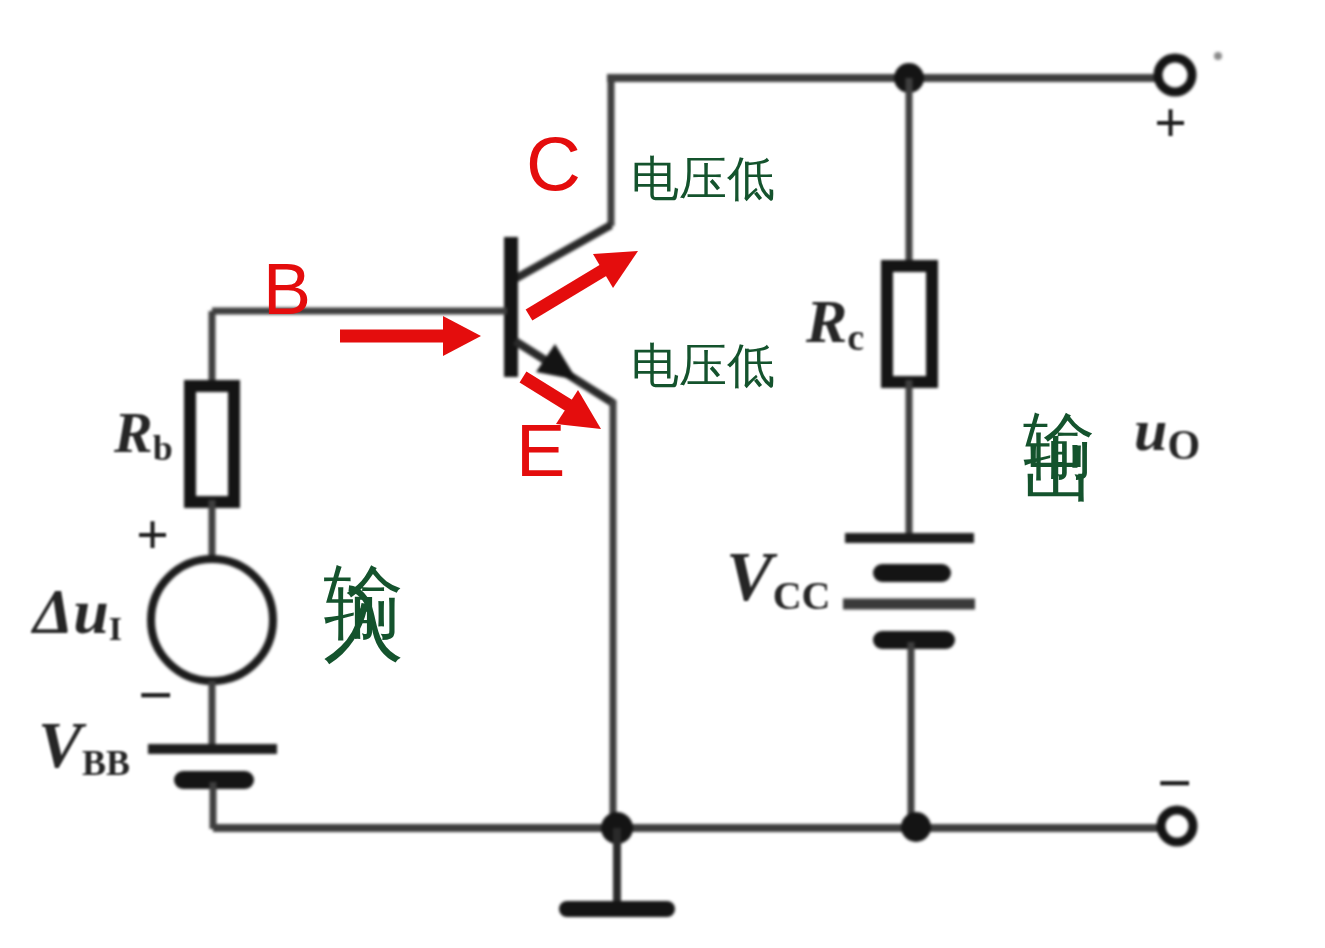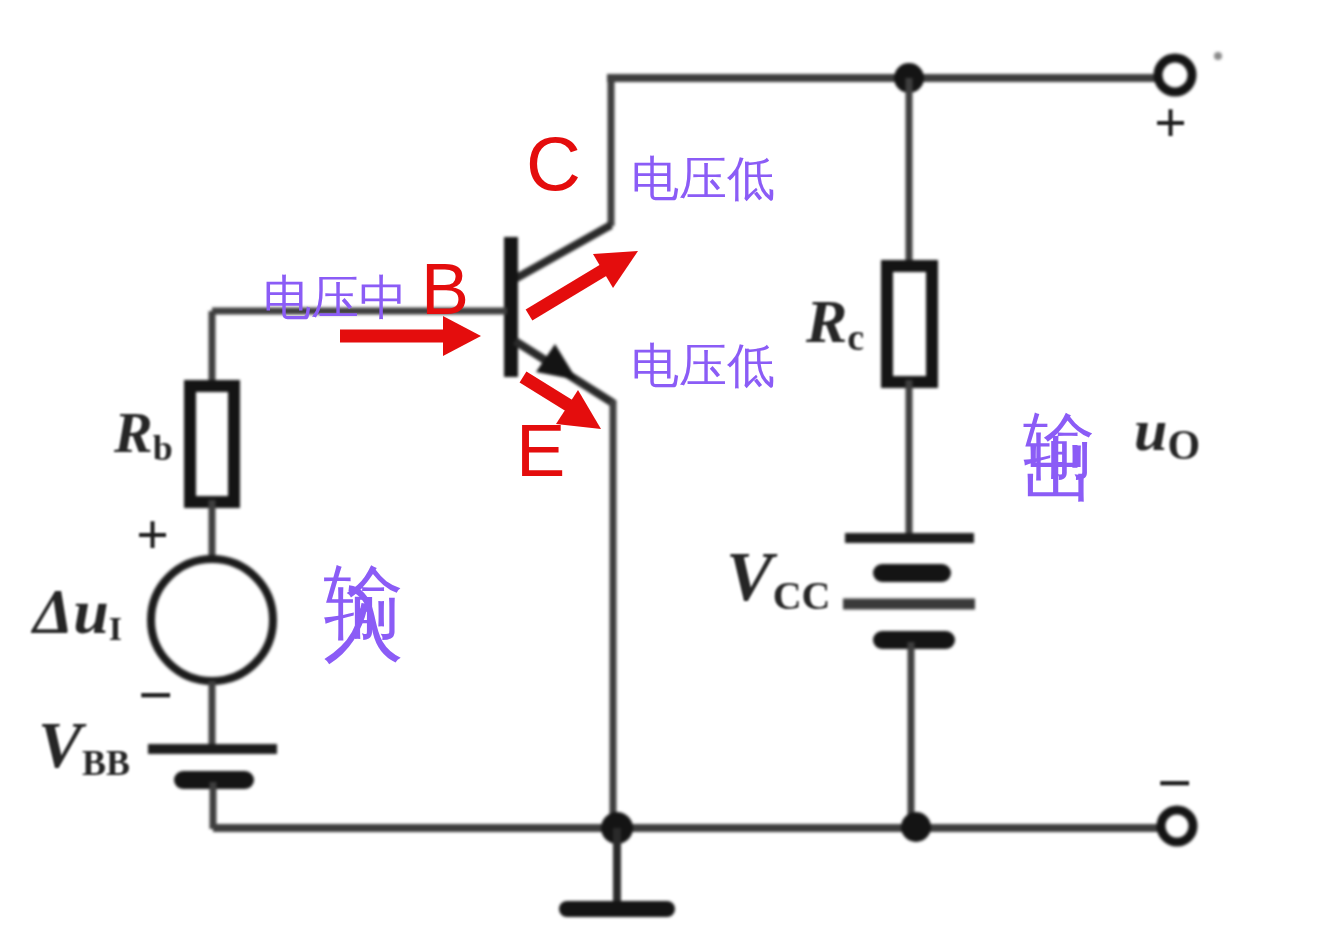--- a/index.html
+++ b/index.html
@@ -11,21 +11,21 @@
     overflow: hidden;
     font-family: "Liberation Sans", sans-serif;
   }
   .stage svg { position: absolute; left: 0; top: 0; }
   .scan { filter: blur(1.4px); }
   .red-layer { filter: blur(0.3px); }
 
   .lbl { position: absolute; line-height: 1; white-space: nowrap; }
 
   .red-note {
-    color: #8b5cf6;
+    color: #14532d;
     font-family: Liberation Serif, serif;
   }
   .red-letter {
     color: #e40d0d;
     font-family: "Liberation Sans", sans-serif;
     font-weight: 400;
   }
   .vertical {
     writing-mode: vertical-rl;
     text-orientation: upright;
@@ -110,21 +110,20 @@
       <line x1="523" y1="377" x2="573" y2="408" stroke-width="13"></line>
       <polygon points="601,429 556,424 578,390" stroke="none"></polygon>
     </g>
   </svg>
 
   <div class="lbl red-letter" style="left:526px; top:126px; font-size:76px;">C</div>
 
   <div class="lbl red-note" style="left:631px; top:155px; font-size:48px;">电压低</div>
 
   <div class="lbl note-row" style="left:263px; top:253px;">
-    <span class="red-note" style="font-size:48px;">电压中</span>
     <span class="red-letter" style="font-size:72px;">B</span>
   </div>
 
   <div class="lbl red-note" style="left:631px; top:342px; font-size:48px;">电压低</div>
 
   <div class="lbl red-letter" style="left:516px; top:414px; font-size:74px;">E</div>
 
   <div class="lbl red-note vertical" style="left:324px; top:500px; font-size:80px; letter-spacing:18px;">输入</div>
 
   <div class="lbl red-note vertical" style="left:1023px; top:354px; font-size:72px; letter-spacing:22px;">输出</div>

